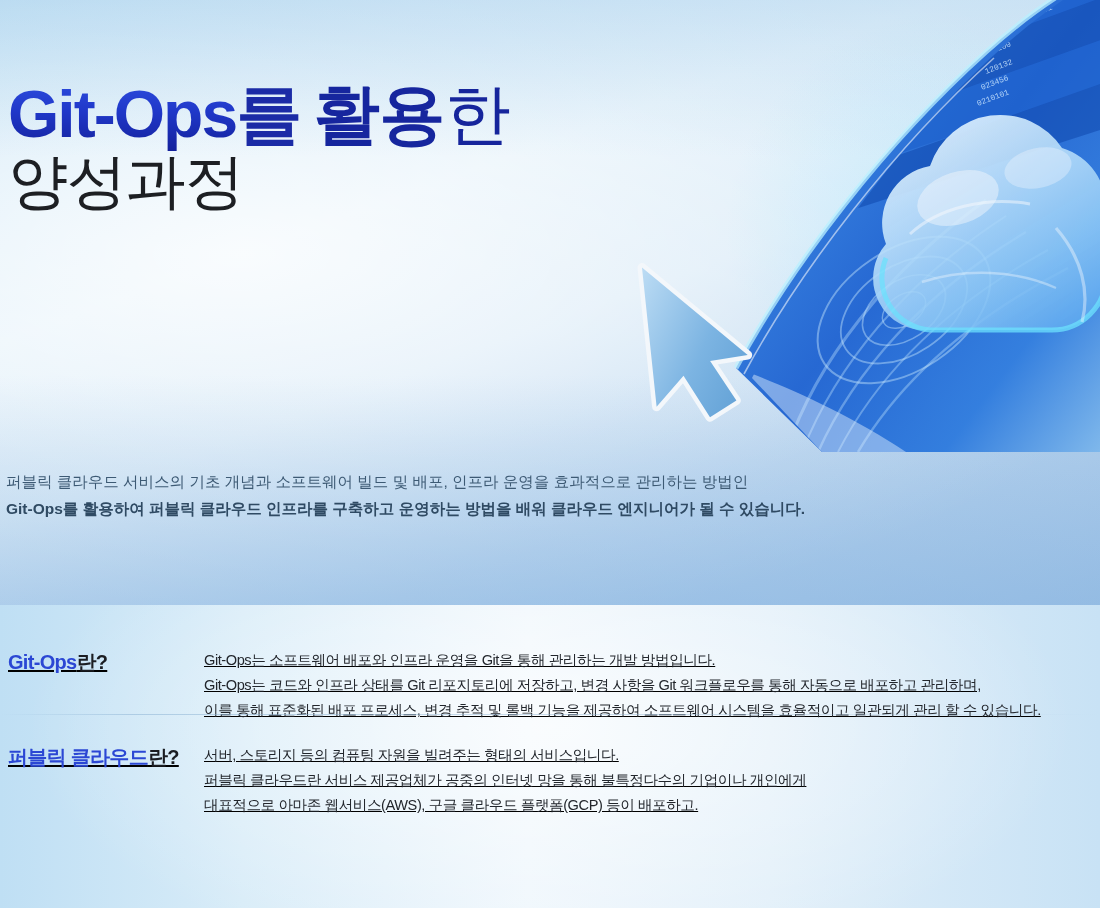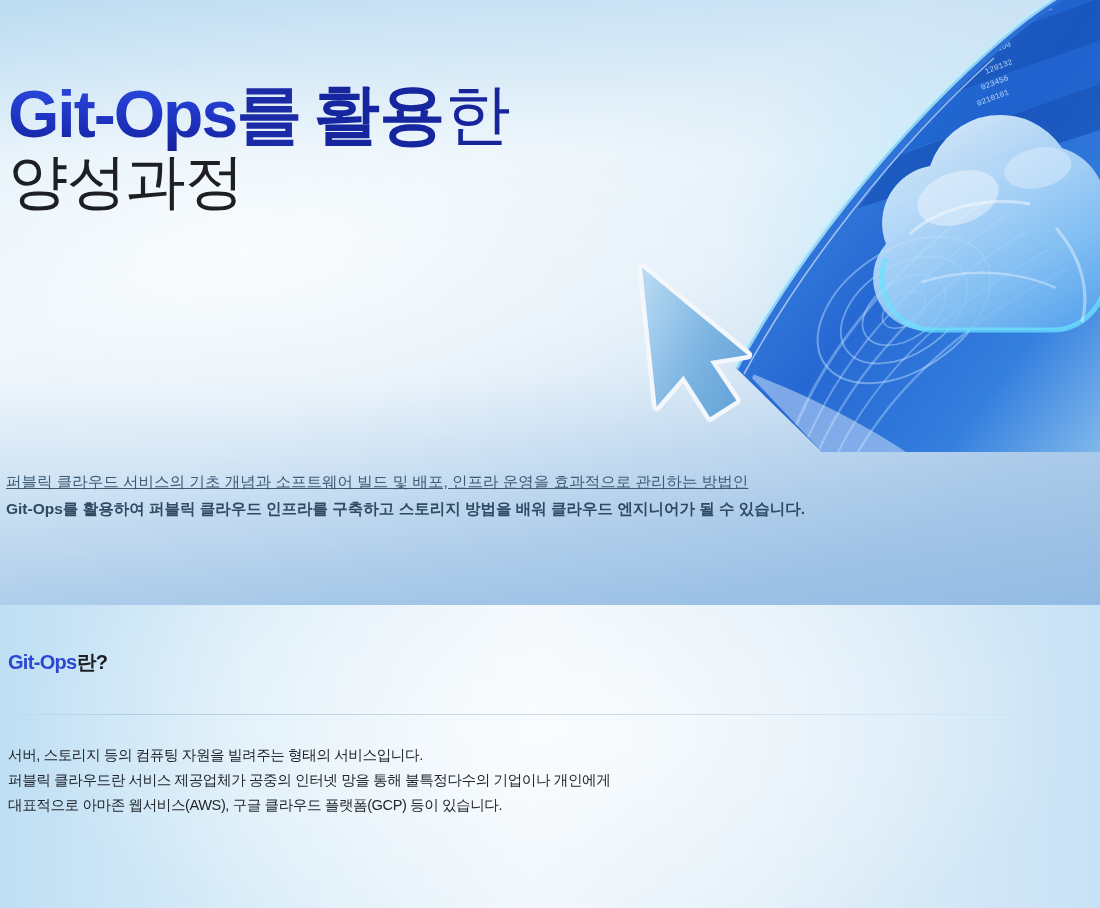--- a/index.html
+++ b/index.html
@@ -60,38 +60,39 @@
     letter-spacing:-0.02em; margin-top:1px;
   }
 
   
   .hero-desc {
     position:absolute; left:6px; top:468px;
     line-height:1.75;
     white-space:nowrap;
   }
   .hd-line { font-size:15.5px; }
-  .hd-1 { color:#3d5a74; font-weight:400;text-decoration:underline; }
+  .hd-1 { color:#3d5a74; font-weight:400; }
   .hd-2 { color:#2f4a63; font-weight:700; }
 
   
   .info {
     position:relative;
     width:1100px; height:303px;
     background:linear-gradient(90deg,#bfdff4 0%,#d8ecf8 22%,#eef6fc 48%,#e1eff9 70%,#c8e2f5 100%);
   }
   .info-sheen {
     position:absolute; inset:0;
     background:radial-gradient(70% 120% at 50% 40%, rgba(255,255,255,.70) 0%, rgba(255,255,255,0) 68%);
     pointer-events:none;
   }
   .info-row {
     position:relative;
     display:flex; align-items:flex-start;
     padding:0 0 0 8px;
+    text-decoration:underline;
   }
   .info-row-1 { padding-top:43px; height:109px; }
   .info-row-2 { padding-top:28px; }
   .row-divider {
     position:relative;
     height:1px; margin:0 0 0 0;
     background:linear-gradient(90deg, rgba(150,185,215,.0) 0%, rgba(142,180,212,.55) 12%, rgba(150,186,216,.45) 60%, rgba(150,186,216,.0) 100%);
   }
   .info-label {
     width:196px; flex:0 0 196px;
@@ -232,35 +233,41 @@
       </svg>
     </div>
 
     <div class="headline">
       <div class="hl-row hl-1"><span class="hl-gitops">Git-Ops</span><span class="hl-reul">를</span><span class="hl-hwal">활용</span><span class="hl-han">한</span></div>
       <div class="hl-row hl-4">양성과정</div>
     </div>
 
     <div class="hero-desc">
       <div class="hd-line hd-1">퍼블릭 클라우드 서비스의 기초 개념과 소프트웨어 빌드 및 배포, 인프라 운영을 효과적으로 관리하는 방법인</div>
-      <div class="hd-line hd-2">Git-Ops를 활용하여 퍼블릭 클라우드 인프라를 구축하고 스토리지 방법을 배워 클라우드 엔지니어가 될 수 있습니다.</div>
+      <div class="hd-line hd-2">Git-Ops를 활용하여 퍼블릭 클라우드 인프라를 구축하고 운영하는 방법을 배워 클라우드 엔지니어가 될 수 있습니다.</div>
     </div>
   </section>
 
   <section class="info">
     <div class="info-sheen"></div>
 
     <div class="info-row info-row-1">
       <div class="info-label"><span class="lbl-blue">Git-Ops</span><span class="lbl-dark">란?</span></div>
+      <div class="info-body">
+        <div class="info-line">Git-Ops는 소프트웨어 배포와 인프라 운영을 Git을 통해 관리하는 개발 방법입니다.</div>
+        <div class="info-line">Git-Ops는 코드와 인프라 상태를 Git 리포지토리에 저장하고, 변경 사항을 Git 워크플로우를 통해 자동으로 배포하고 관리하며,</div>
+        <div class="info-line">이를 통해 표준화된 배포 프로세스, 변경 추적 및 롤백 기능을 제공하여 소프트웨어 시스템을 효율적이고 일관되게 관리 할 수 있습니다.</div>
+      </div>
     </div>
 
     <div class="row-divider"></div>
 
     <div class="info-row info-row-2">
+      <div class="info-label"><span class="lbl-blue">퍼블릭 클라우드</span><span class="lbl-dark">란?</span></div>
       <div class="info-body">
         <div class="info-line">서버, 스토리지 등의 컴퓨팅 자원을 빌려주는 형태의 서비스입니다.</div>
         <div class="info-line">퍼블릭 클라우드란 서비스 제공업체가 공중의 인터넷 망을 통해 불특정다수의 기업이나 개인에게</div>
-        <div class="info-line">대표적으로 아마존 웹서비스(AWS), 구글 클라우드 플랫폼(GCP) 등이 있습니다.</div>
+        <div class="info-line">대표적으로 아마존 웹서비스(AWS), 구글 클라우드 플랫폼(GCP) 등이 배포하고.</div>
       </div>
     </div>
   </section>
 
 </div>
 
 </body></html>

